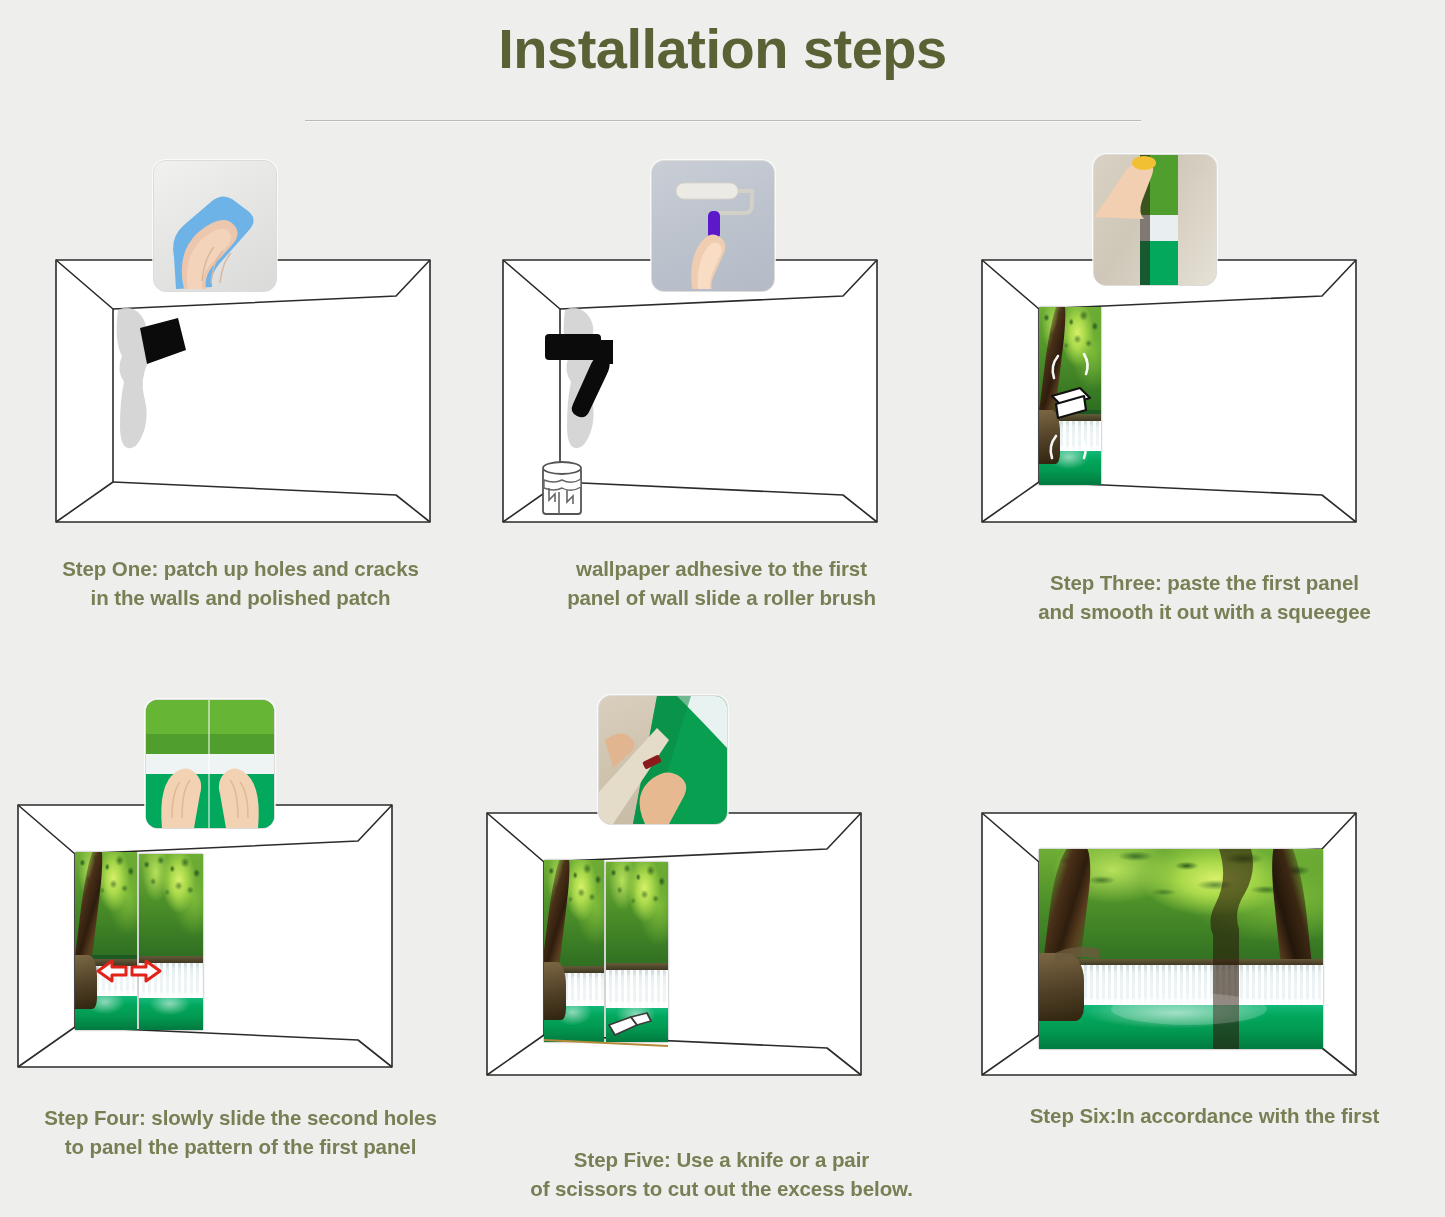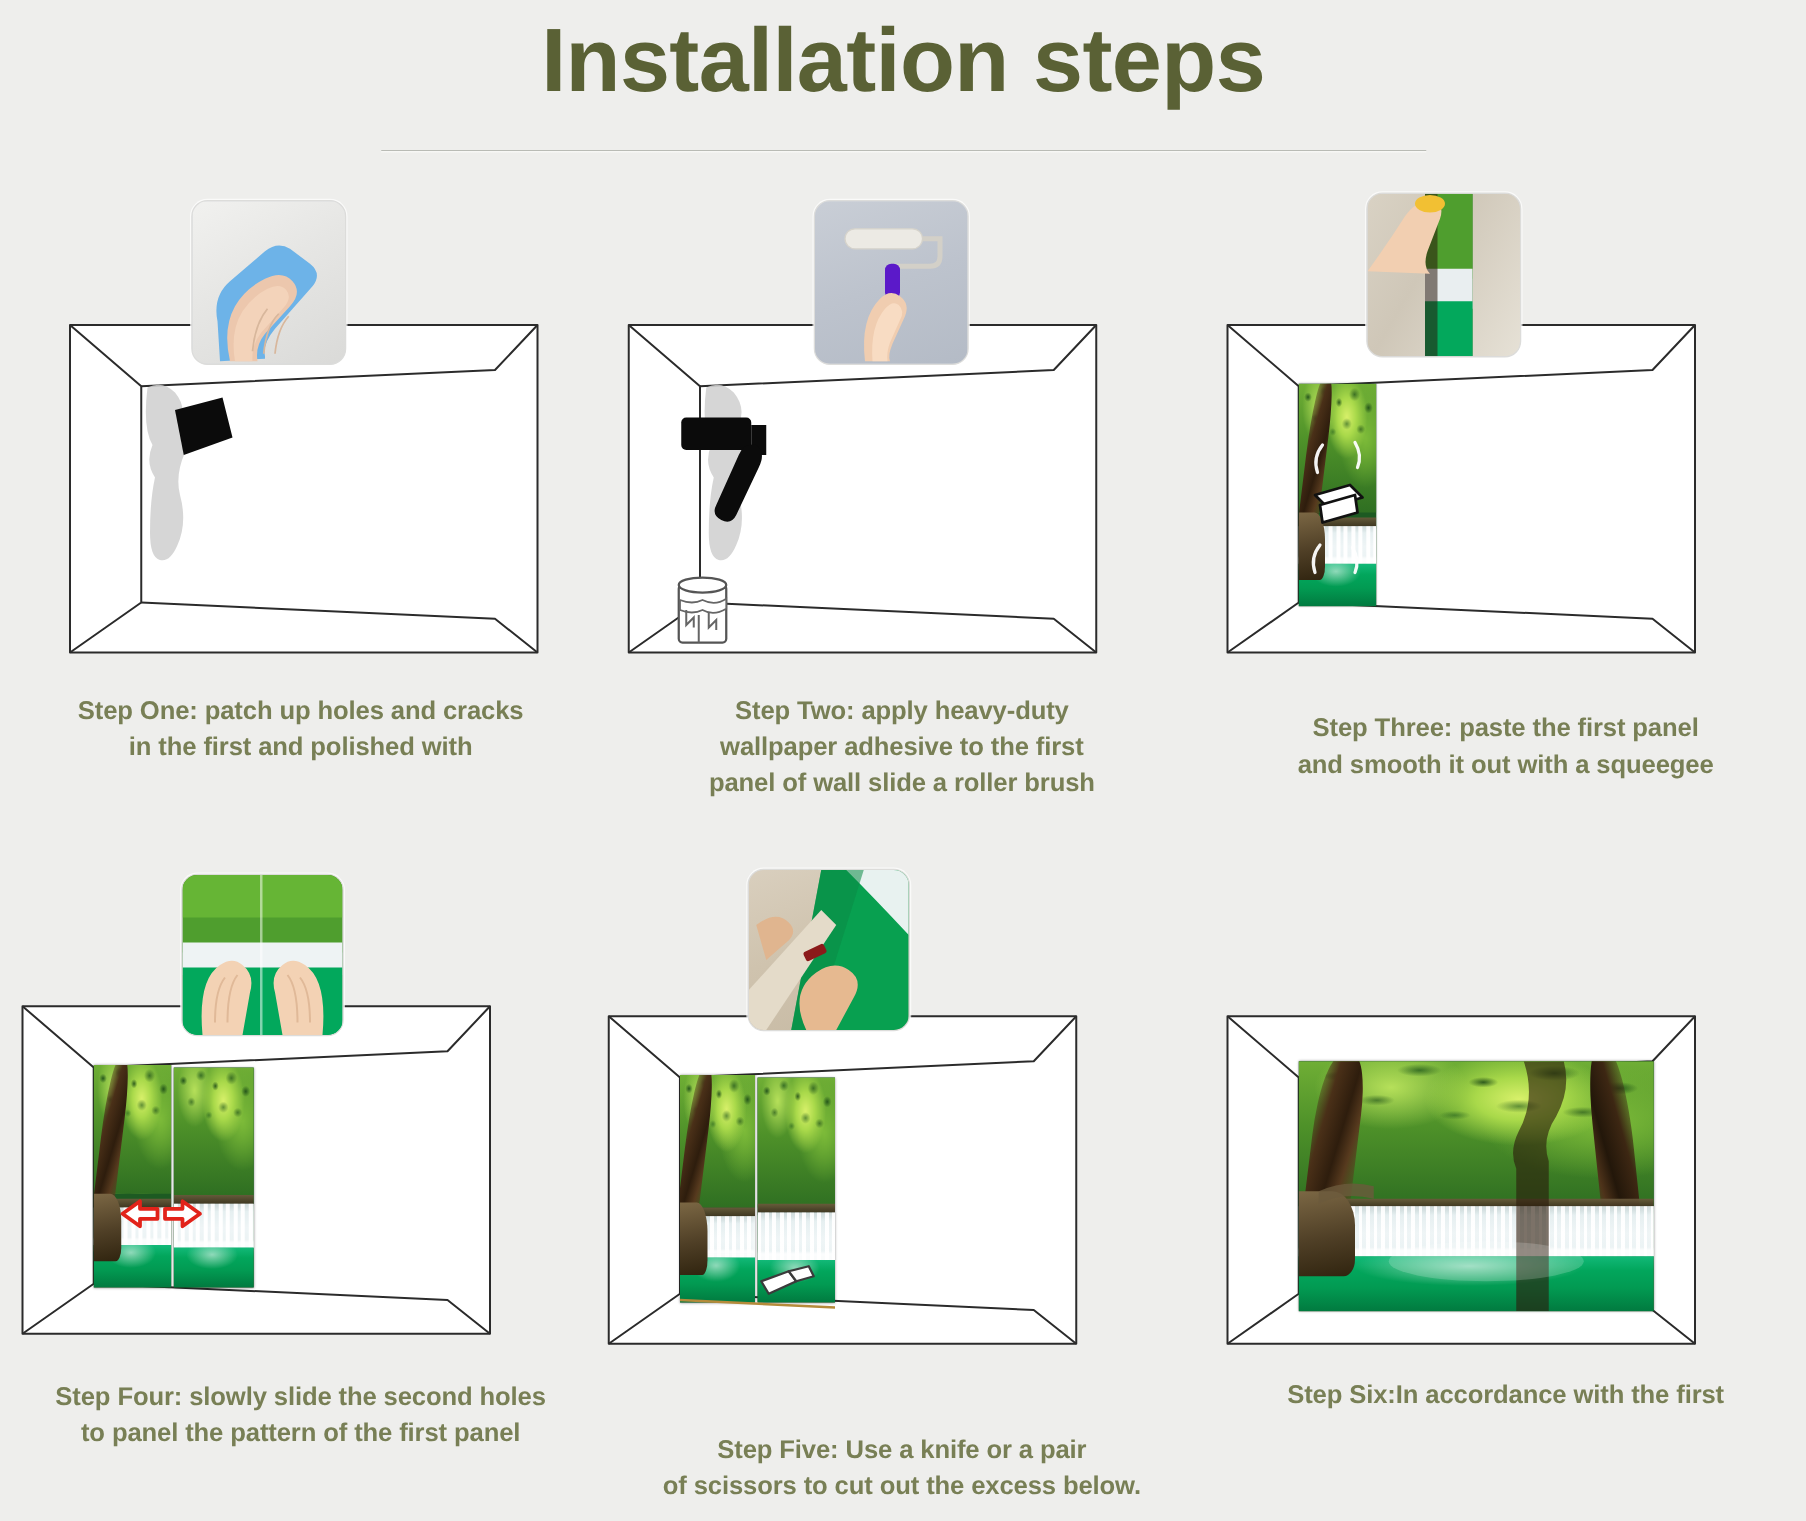--- a/index.html
+++ b/index.html
@@ -9,21 +9,21 @@
     font-family:"Liberation Sans","DejaVu Sans",sans-serif;
     overflow:hidden;
     position:relative;
   }
   #page{position:absolute;inset:0;}
 
   
   .title{
     position:absolute;top:6px;left:0;width:1445px;
     text-align:center;
-    font-size:72px;
+    font-size:56px;
     font-weight:bold;
     color:#5a6135;
     letter-spacing:-0.5px;
     line-height:86px;
     white-space:nowrap;
   }
   .rule{
     position:absolute;left:305px;top:120px;width:836px;height:2px;
     background:linear-gradient(to bottom,#b9bbb5 0,#b9bbb5 1px,#f7f7f5 1px,#f7f7f5 2px);
   }
@@ -178,21 +178,21 @@
                   <path d="M48,120 q2,-22 12,-34"></path>
                     <path d="M57,122 q2,-22 12,-32"></path>
                   <path d="M66,122 q2,-20 11,-30"></path>
                 </g>
               </svg>
             </div>
           </div>
         </div>
         <div class="caption">
           <span class="ln">Step One: patch up holes and cracks</span>
-          <span class="ln">in the first and polished with</span>
+          <span class="ln">in the walls and polished patch</span>
         </div>
       </div>
 
       <div class="cell c1">
         <div class="scene">
           <div class="room">
             <svg width="481" height="400" viewBox="0 0 481 400">
               <polygon points="22,110 396,110 396,372 22,372" fill="#ffffff"></polygon>
               <polygon points="22,110 79,159 79,332 22,372" fill="#ffffff"></polygon>
               <polygon points="79,159 362,146 396,110 22,110" fill="#ffffff"></polygon>
@@ -229,21 +229,20 @@
                 <rect x="24" y="22" width="62" height="16" rx="8" fill="#eceae4" stroke="#d6d3cb" stroke-width="1"></rect>
                 <path d="M86,30 l14,0 l0,14 q0,8 -8,8 l-28,0" fill="none" stroke="#d3d0c8" stroke-width="4"></path>
                 <rect x="56" y="50" width="12" height="28" rx="5" fill="#5b19c9"></rect>
                 <path d="M40,128 q-4,-34 12,-50 q8,-8 16,-2 q8,6 4,16 l-10,22 q-4,10 -2,14 Z" fill="#f0cdb0"></path>
                 <path d="M46,128 q-2,-28 10,-42 q6,-7 11,-3 q5,5 1,12 l-8,18 q-3,8 -2,15 Z" fill="#f8dcc3"></path>
               </svg>
             </div>
           </div>
         </div>
         <div class="caption">
-          <span class="ln">Step Two: apply heavy-duty</span>
           <span class="ln">wallpaper adhesive to the first</span>
           <span class="ln">panel of wall slide a roller brush</span>
         </div>
       </div>
 
       <div class="cell c2">
         <div class="scene">
           <div class="room">
             <svg width="481" height="400" viewBox="0 0 481 400">
               <polygon points="18,110 392,110 392,372 18,372" fill="#ffffff"></polygon>

